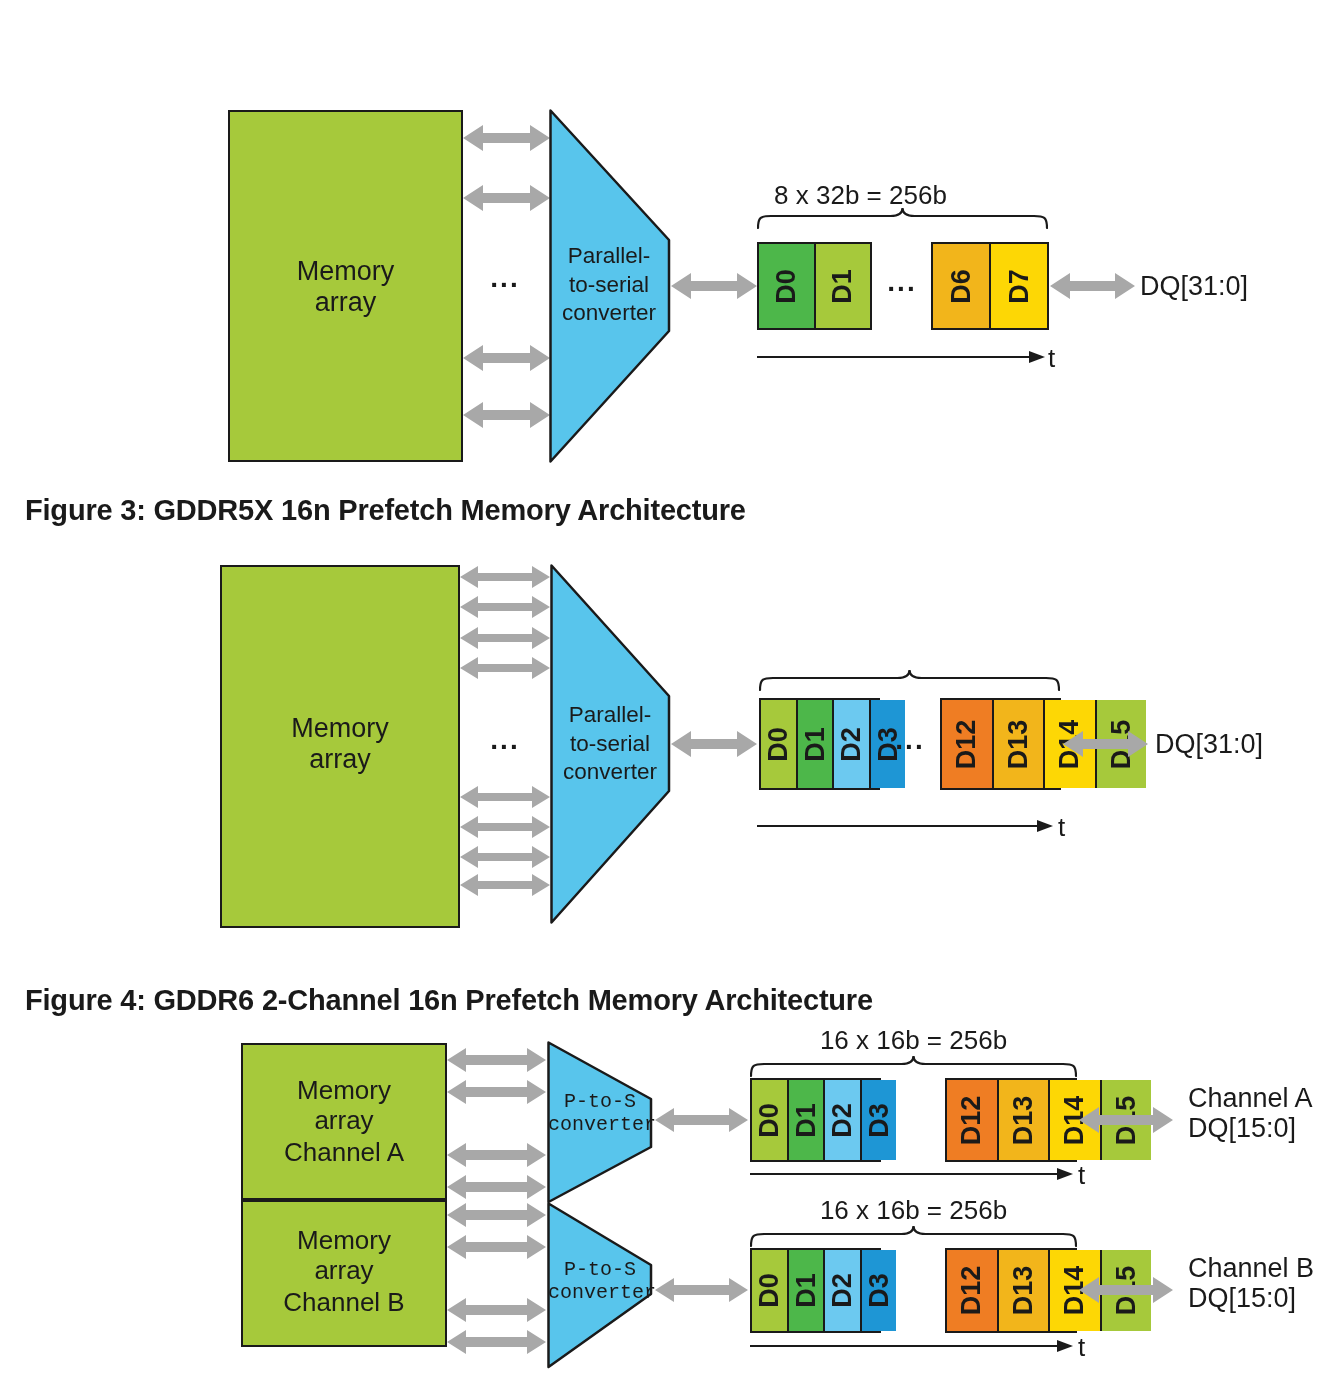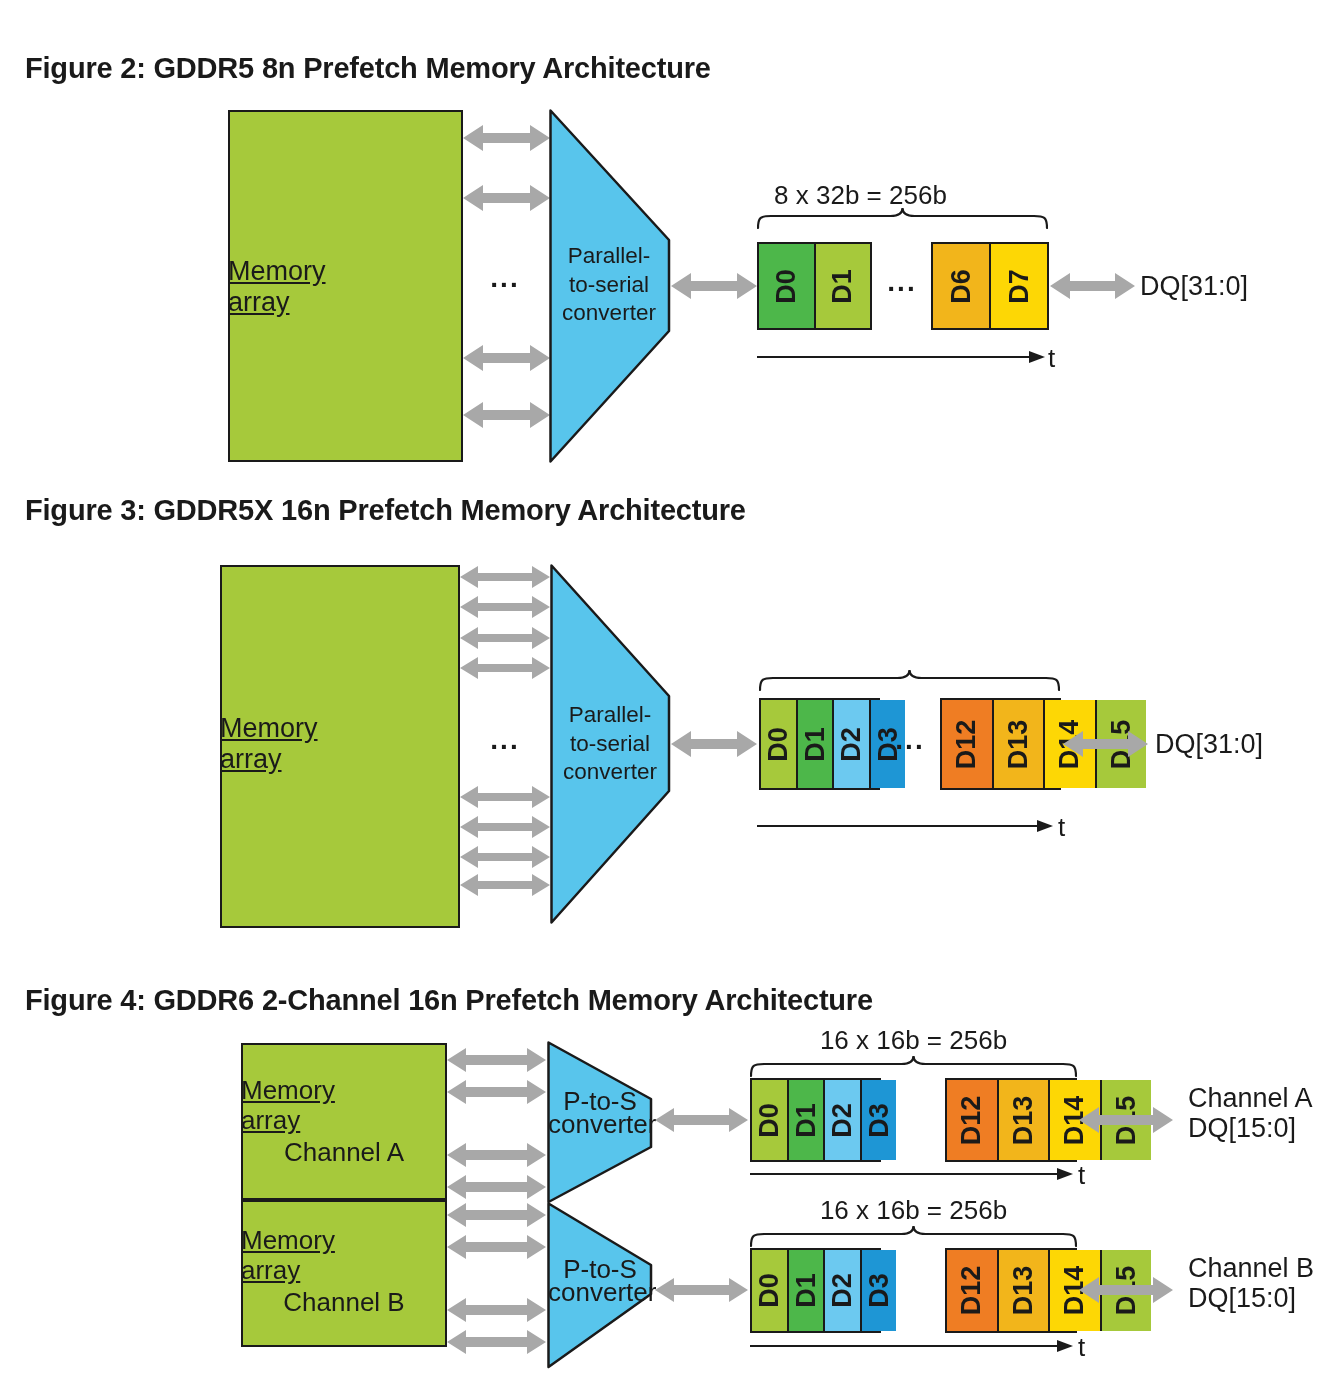--- a/index.html
+++ b/index.html
@@ -1,45 +1,44 @@
 <!DOCTYPE html>
 <html style="--ink: #1a1a1a; --box-green: #a6c93b; --converter-blue: #58c5ec; --arrow-gray: #a8a8a8;"><head>
 <meta charset="utf-8">
 <style>
   html,body{margin:0;padding:0;background:#fff;}
   #canvas{position:relative;width:1333px;height:1400px;background:#ffffff;overflow:hidden;
           font-family:"Liberation Sans", sans-serif;color:var(--ink);}
   .abs{position:absolute;box-sizing:border-box;}
   .fig-title{font-size:29px;font-weight:bold;letter-spacing:-0.2px;white-space:nowrap;color:var(--ink);}
   .membox{background:var(--box-green);border:2.5px solid var(--ink);}
-  .memlabel{font-size:27px;line-height:31px;color:var(--ink);text-decoration:underline;}
+  .memlabel{font-size:27px;line-height:31px;text-align:center;color:var(--ink);}
   .chanlabel{font-size:26px;line-height:30px;text-align:center;color:var(--ink);}
   .convlabel{font-size:22.5px;line-height:28.5px;text-align:center;color:var(--ink);}
-  .convlabel.small{font-size:26px;line-height:23px;}
+  .convlabel.small{font-size:20px;line-height:23px;font-family:Liberation Mono, monospace;}
   .dots{font-size:28px;font-weight:bold;text-align:center;letter-spacing:2px;color:var(--ink);}
   .bracelabel{font-size:26px;line-height:30px;text-align:center;white-space:nowrap;color:var(--ink);}
   .bgroup{border:2px solid var(--ink);display:flex;}
   .block{flex:1 1 0;border-left:2px solid var(--ink);display:flex;align-items:center;justify-content:center;overflow:visible;}
   .block:first-child{border-left:none;}
   .blabel{transform:rotate(-90deg);font-size:27px;font-weight:700;white-space:nowrap;color:var(--ink);}
   .tlabel{font-size:26px;color:var(--ink);}
   .dqlabel{font-size:27px;line-height:30px;white-space:nowrap;color:var(--ink);}
   svg{display:block;}
   .darr polygon{fill:var(--arrow-gray);}
   .pent polygon{fill:var(--converter-blue);stroke:var(--ink);stroke-width:2.5;stroke-linejoin:round;}
   .brace path{fill:none;stroke:var(--ink);stroke-width:2.2;stroke-linecap:round;}
   .taxis line{stroke:var(--ink);stroke-width:2;}
   .taxis polygon{fill:var(--ink);}
 </style>
 </head>
 <body>
 
 <div id="canvas">
 
-  <div class="abs fig-title" style="left:25px;top:52px">Figure 2: GDDR5 8n Prefetch Memory Architecture</div>
 
   <div class="abs membox" style="left:228px;top:110px;width:235px;height:352px"></div>
   <div class="abs memlabel" style="left:228px;top:256px;width:235px">
     <span>Memory</span><br>
     <span>array</span>
   </div>
 
   <svg class="abs darr" style="left:463px;top:122px" width="87" height="32" viewBox="0 0 87 32">
       <polygon points="0,16 20,3 20,11 67,11 67,3 87,16 67,29 67,21 20,21 20,29"></polygon>
     </svg>

